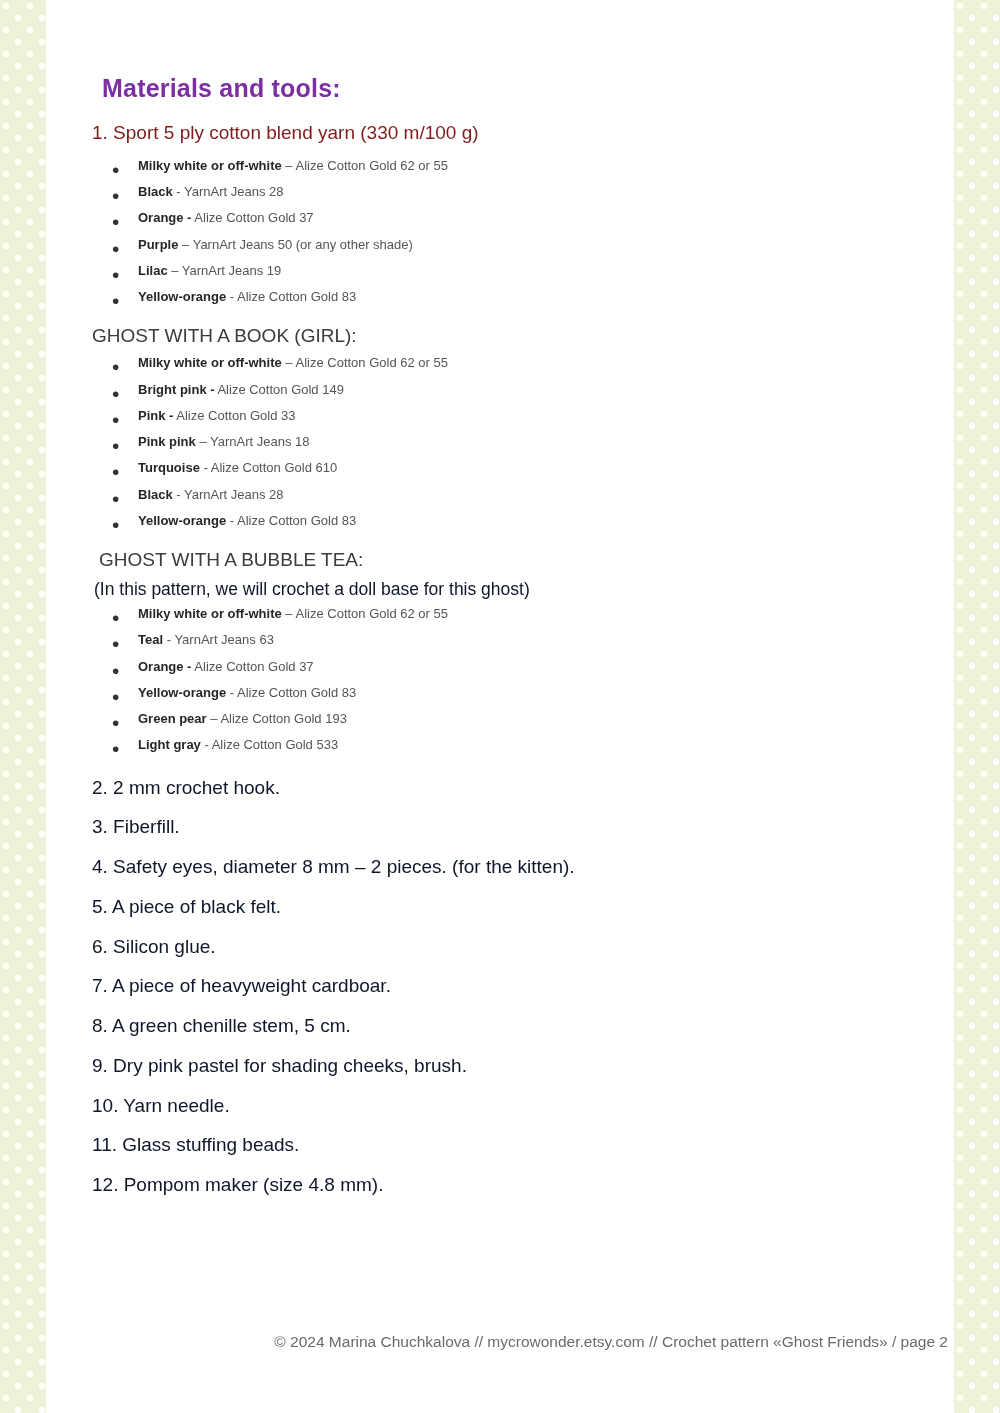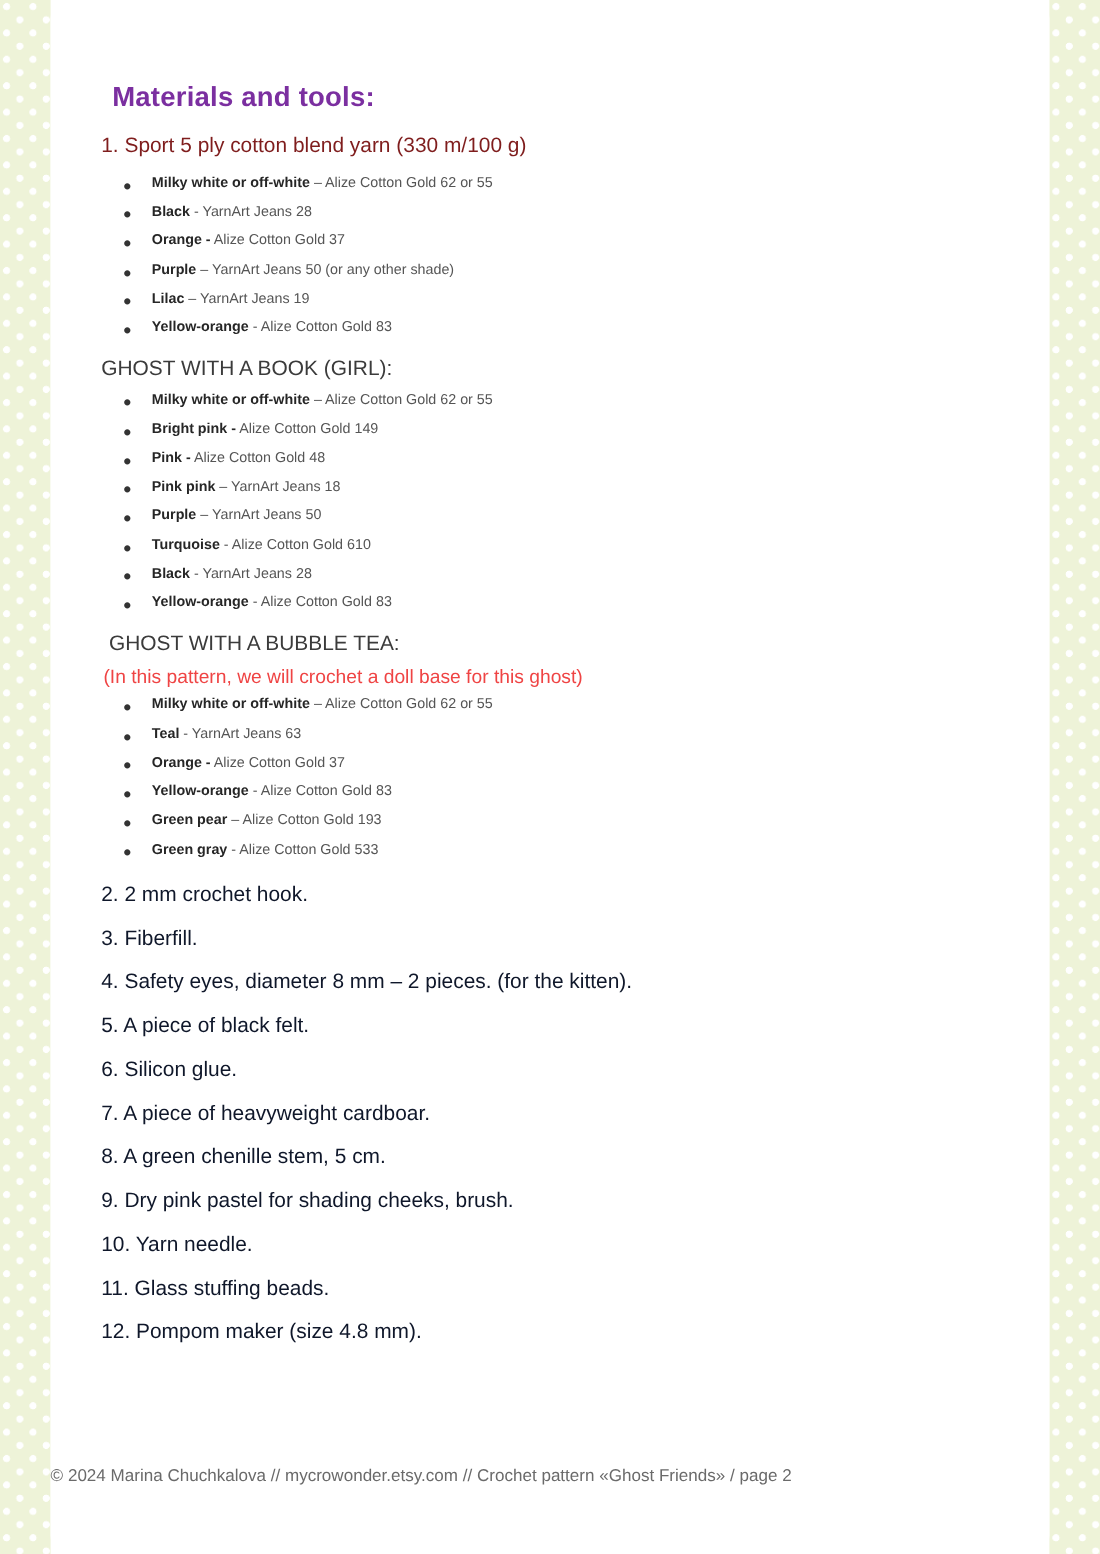--- a/index.html
+++ b/index.html
@@ -66,21 +66,21 @@
     line-height: 1.25;
   }
   .sec-head {
     font-size: 19px;
     color: #3b3b3b;
     margin: 20px 0 8px 0;
   }
   .sec-head.indent { padding-left: 7px; }
   .sub-note {
     font-size: 17.5px;
-    color: #ef4444;
+    color: #0f172a;
     margin: 0 0 6px 2px;
   }
   ul.mat {
     list-style: none;
     margin: 0 0 4px 0;
     padding: 0 0 0 46px;
   }
   ul.mat li {
     font-size: 13px;
     color: #555555;
@@ -104,23 +104,23 @@
     margin-top: 22px;
   }
   .numbered .line {
     margin-bottom: 16px;
     color: #0f172a;
   }
 
   .footer {
     position: absolute;
     left: 0;
-    right: 16px;
+    right: 6px;
     bottom: 62px;
-    text-align: left;
+    text-align: right;
     font-size: 15.5px;
     color: #6a6a6a;
   }
   .clear { clear: both; }
 </style>
 </head>
 <body>
 
 <div class="edge-band left"></div>
 <div class="edge-band right"></div>
@@ -138,37 +138,36 @@
         <li><b>Orange -</b><span> Alize Cotton Gold 37</span></li>
         <li><b>Purple</b><span> – YarnArt Jeans 50 (or any other shade)</span></li>
         <li><b>Lilac</b><span> – YarnArt Jeans 19</span></li>
         <li><b>Yellow-orange</b><span> - Alize Cotton Gold 83</span></li>
       </ul>
 
       <div class="sec-head">GHOST WITH A BOOK (GIRL):</div>
       <ul class="mat">
         <li><b>Milky white or off-white</b><span> – Alize Cotton Gold 62 or 55</span></li>
         <li><b>Bright pink -</b><span> Alize Cotton Gold 149</span></li>
-        <li><b>Pink -</b><span> Alize Cotton Gold 48</span></li>
+        <li><b>Pink -</b><span> Alize Cotton Gold 33</span></li>
         <li><b>Pink pink</b><span> – YarnArt Jeans 18</span></li>
-        <li><b>Purple</b><span> – YarnArt Jeans 50</span></li>
         <li><b>Turquoise</b><span> - Alize Cotton Gold 610</span></li>
         <li><b>Black</b><span> - YarnArt Jeans 28</span></li>
         <li><b>Yellow-orange</b><span> - Alize Cotton Gold 83</span></li>
       </ul>
 
       <div class="sec-head indent">GHOST WITH A BUBBLE TEA:</div>
       <div class="sub-note">(In this pattern, we will crochet a doll base for this ghost)</div>
       <ul class="mat">
         <li><b>Milky white or off-white</b><span> – Alize Cotton Gold 62 or 55</span></li>
         <li><b>Teal</b><span> - YarnArt Jeans 63</span></li>
         <li><b>Orange -</b><span> Alize Cotton Gold 37</span></li>
         <li><b>Yellow-orange</b><span> - Alize Cotton Gold 83</span></li>
         <li><b>Green pear</b><span> – Alize Cotton Gold 193</span></li>
-        <li><b>Green gray</b><span> - Alize Cotton Gold 533</span></li>
+        <li><b>Light gray</b><span> - Alize Cotton Gold 533</span></li>
       </ul>
 
       <div class="numbered">
         <div class="line">2. 2 mm crochet hook.</div>
         <div class="line">3. Fiberfill.</div>
         <div class="line">4. Safety eyes, diameter 8 mm – 2 pieces. (for the kitten).</div>
         <div class="line">5. A piece of black felt.</div>
         <div class="line">6. Silicon glue.</div>
         <div class="line">7. A piece of heavyweight cardboar.</div>
         <div class="line">8. A green chenille stem, 5 cm.</div>

